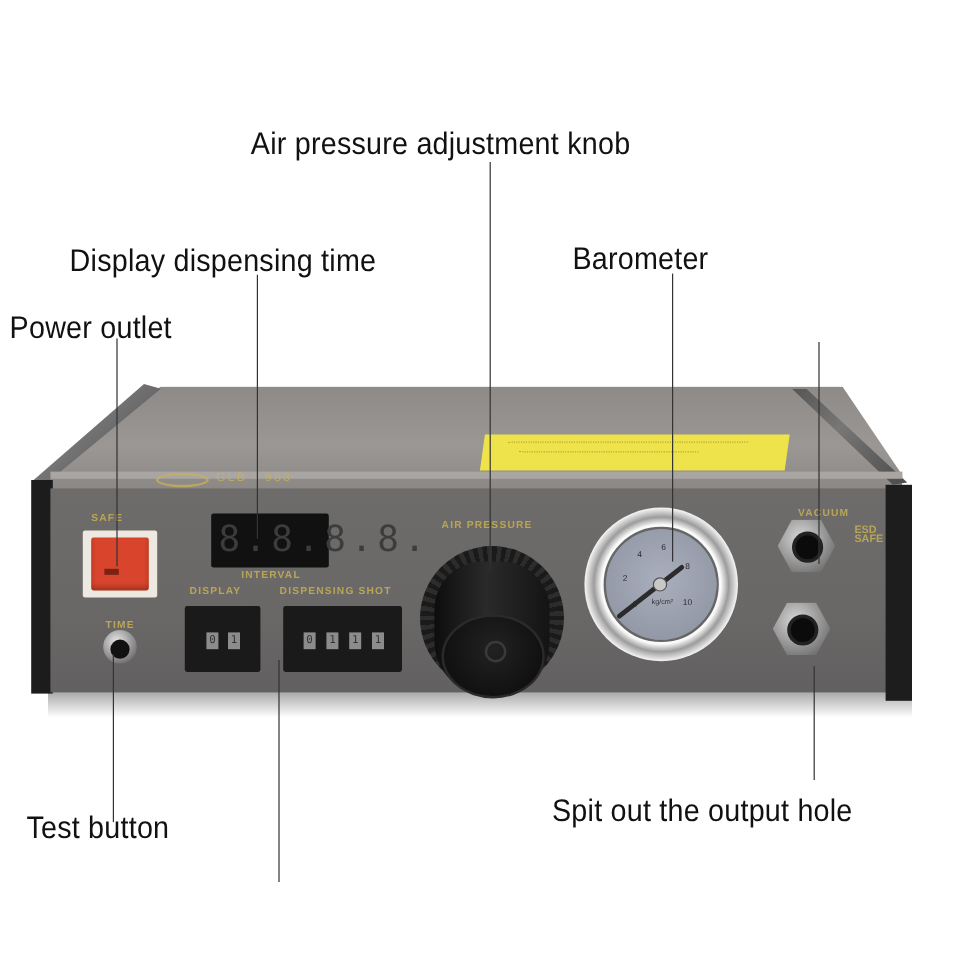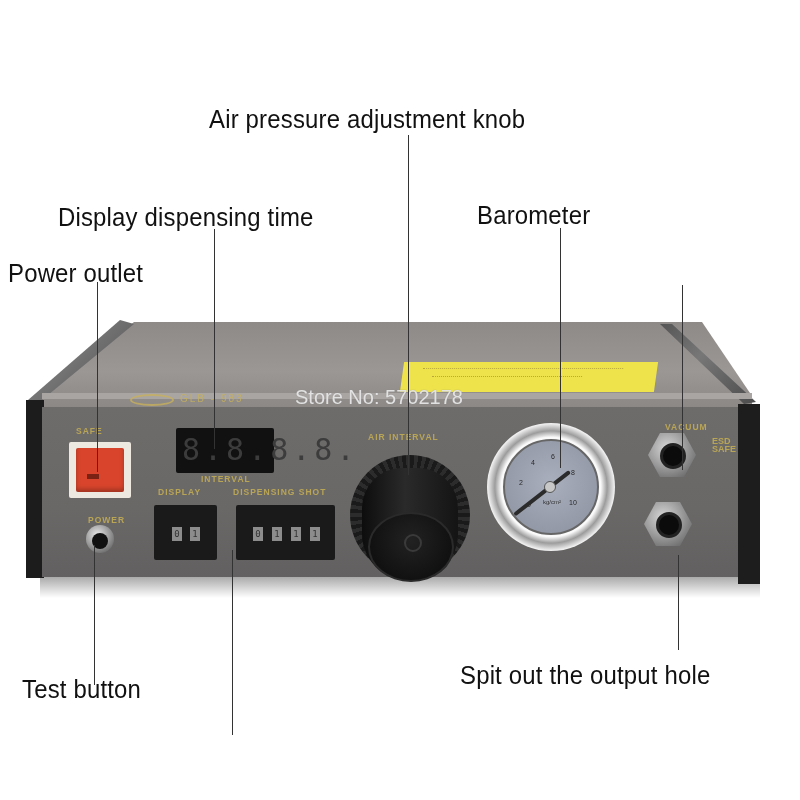--- a/index.html
+++ b/index.html
@@ -93,56 +93,55 @@
   <div class="top-panel"></div>
   <div class="rail-left"></div>
   <div class="rail-right"></div>
   <div class="yellow-label">
       <div class="txt"></div>
       <div class="txt2"></div>
     </div>
   <div class="top-edge"></div>
   <div class="brand-logo"></div>
   <div class="brand-text">GLB - 983</div>
-  <div class="watermark">Store No: 5702178</div>
 
   <div class="side-left"></div>
   <div class="front"></div>
   <div class="side-right"></div>
 
   <div class="silk" style="left:76px; top:426px;">SAFE</div>
   <div class="power-switch">
       <div class="rocker"></div>
       <div class="mark"></div>
     </div>
 
   <div class="led">
       <div class="digits">8.8.8.8.</div>
     </div>
   <div class="silk" style="left:201px; top:474px;">INTERVAL</div>
   <div class="silk" style="left:158px; top:487px;">DISPLAY</div>
   <div class="silk" style="left:233px; top:487px;">DISPENSING SHOT</div>
 
-  <div class="silk" style="left:88px; top:515px;">POWER</div>
+  <div class="silk" style="left:88px; top:515px;">TIME</div>
   <div class="shot-btn">
       <div class="cap"></div>
     </div>
 
   <div class="dip" style="left:154px; top:505px; width:63px; height:55px;">
     <div class="cell" style="left:18px;">0</div>
     <div class="cell" style="left:36px;">1</div>
   </div>
   <div class="dip" style="left:236px; top:505px; width:99px; height:55px;">
     <div class="cell" style="left:17px;">0</div>
     <div class="cell" style="left:36px;">1</div>
     <div class="cell" style="left:55px;">1</div>
     <div class="cell" style="left:74px;">1</div>
   </div>
 
-  <div class="silk" style="left:368px; top:432px;">AIR INTERVAL</div>
+  <div class="silk" style="left:368px; top:432px;">AIR PRESSURE</div>
   <div class="knob-ring"></div>
   <div class="knob-body"></div>
   <div class="knob-cap">
       <div class="arrow"></div>
     </div>
 
   <div class="gauge-bezel"></div>
   <div class="gauge-face">
     <span class="num" style="left:22px; top:60px;">0</span>
     <span class="num" style="left:14px; top:38px;">2</span>

